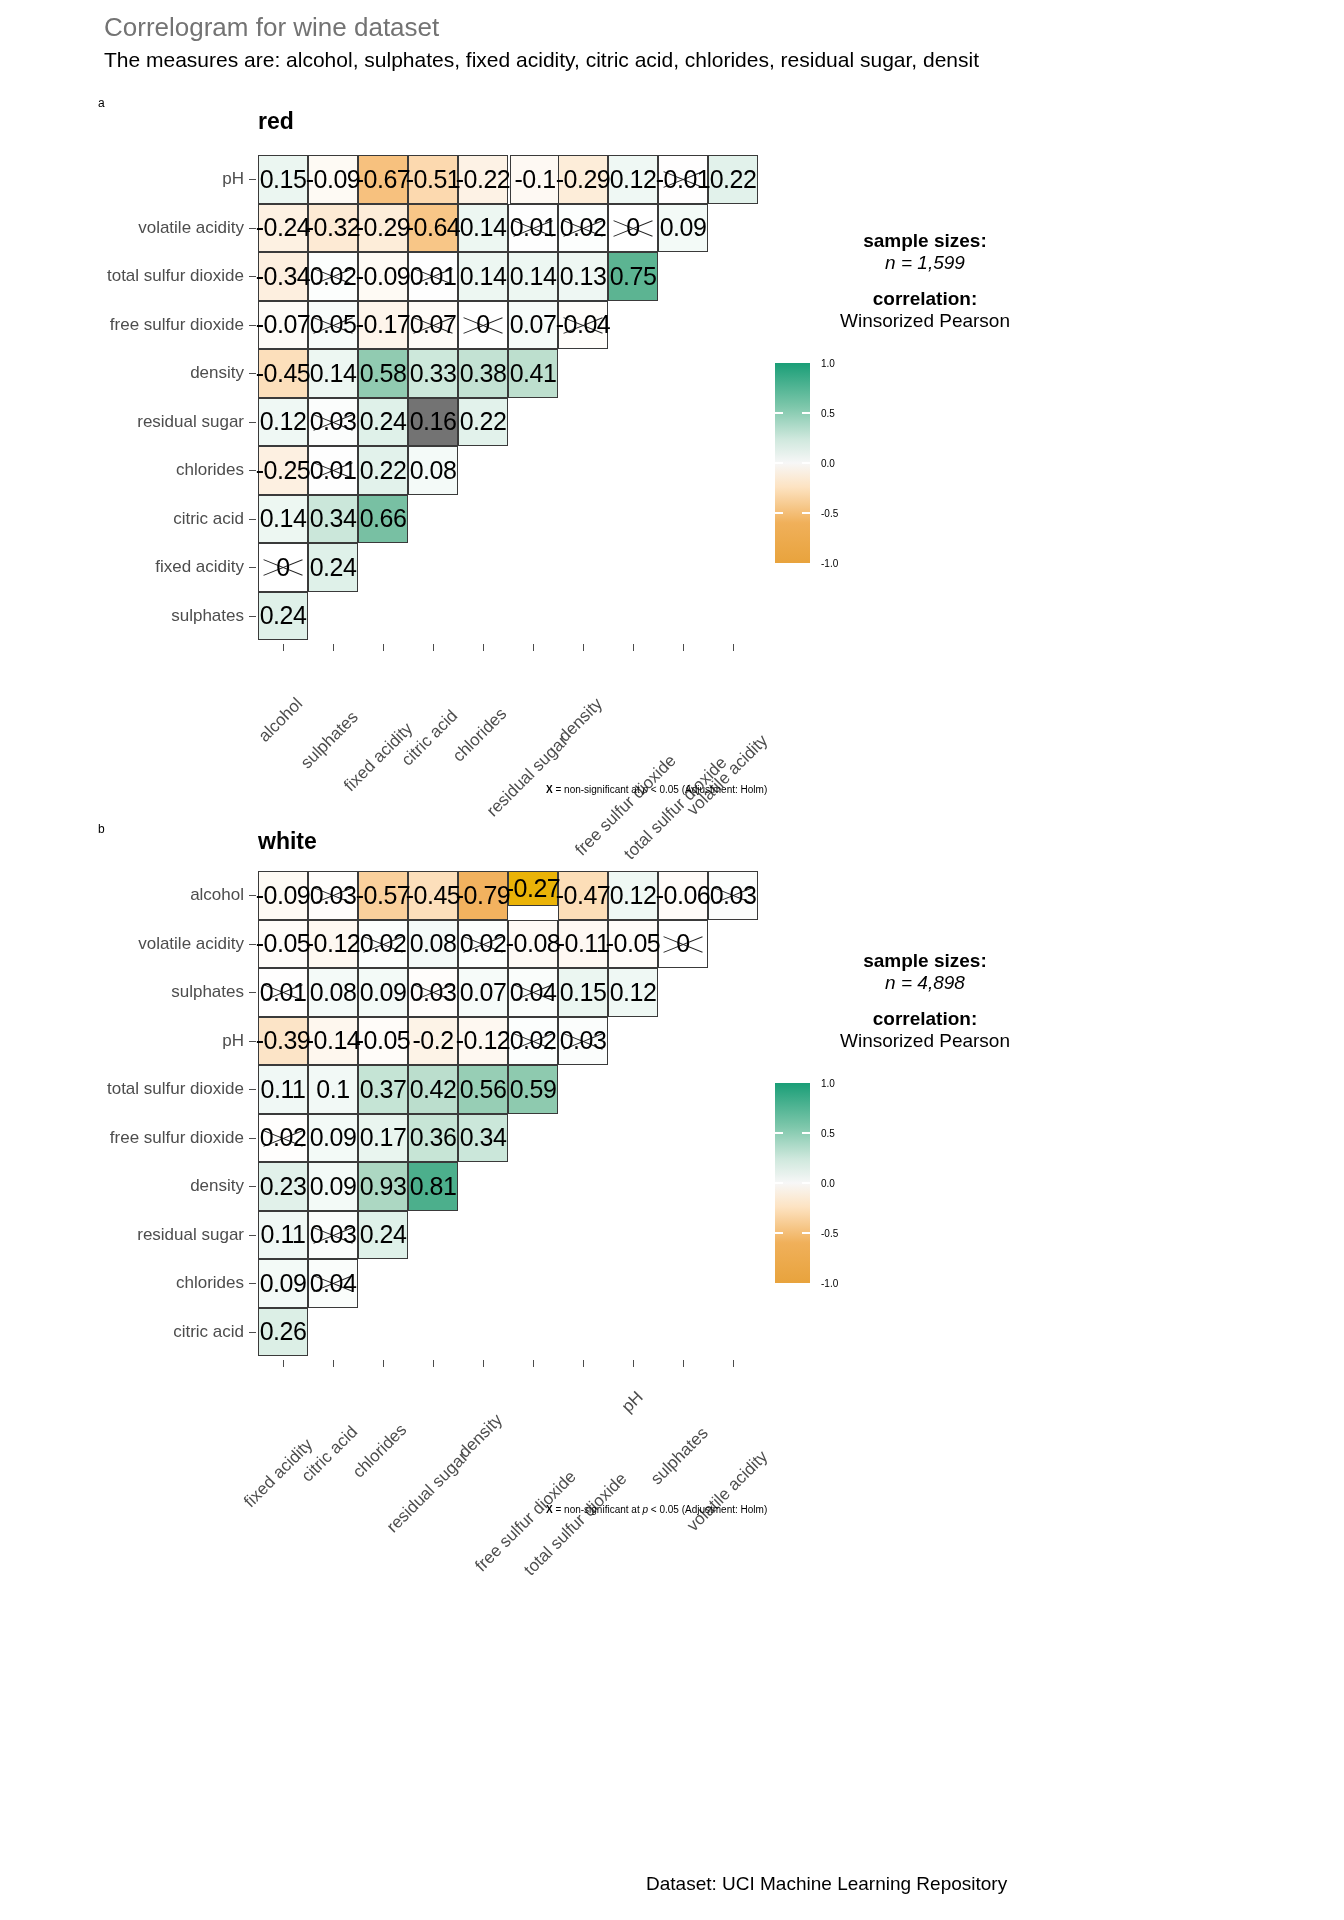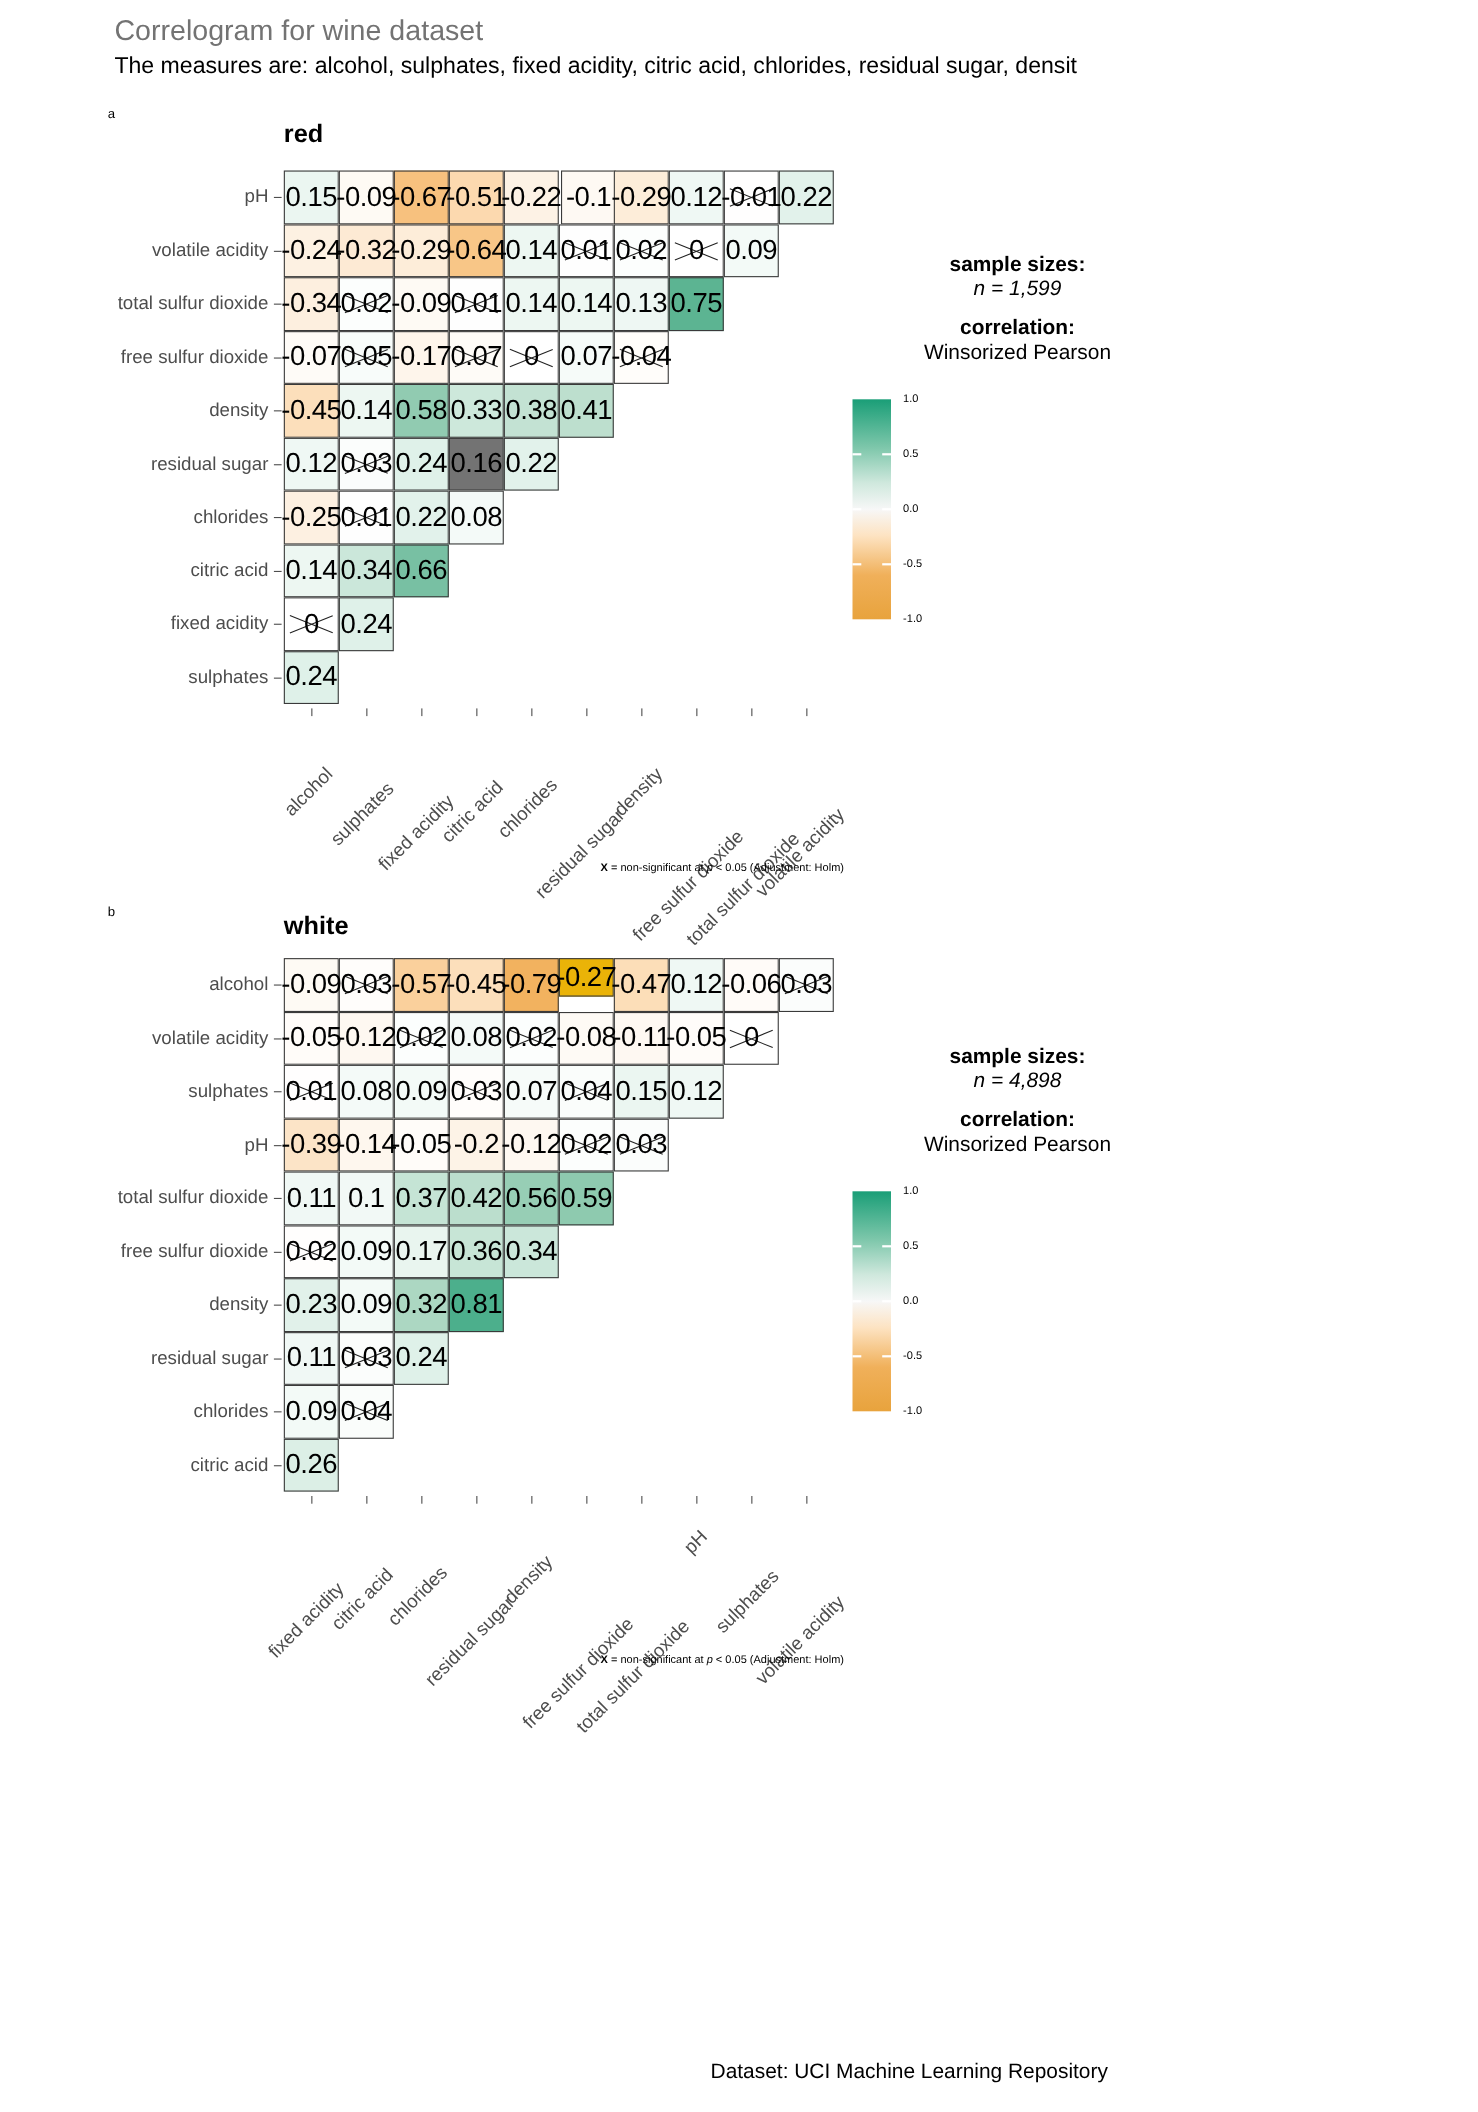--- a/index.html
+++ b/index.html
@@ -515,21 +515,21 @@
       </div>
       <div class="rowtick" style="left: -9px; top: 315.25px;"></div>
       <div class="rowlab" style="right: 100%; margin-right: 14px; top: 315.25px;">density</div>
       <div class="cell" style="left: 0px; top: 291px; width: 50px; height: 48.5px; background: rgb(225, 241, 234);">
         <span class="val">0.23</span>
       </div>
       <div class="cell" style="left: 50px; top: 291px; width: 50px; height: 48.5px; background: rgb(243, 250, 247);">
         <span class="val">0.09</span>
       </div>
       <div class="cell" style="left: 100px; top: 291px; width: 50px; height: 48.5px; background: rgb(172, 215, 194);">
-        <span class="val">0.32</span>
+        <span class="val">0.93</span>
       </div>
       <div class="cell" style="left: 150px; top: 291px; width: 50px; height: 48.5px; background: rgb(76, 175, 140);">
         <span class="val">0.81</span>
       </div>
       <div class="rowtick" style="left: -9px; top: 363.75px;"></div>
       <div class="rowlab" style="right: 100%; margin-right: 14px; top: 363.75px;">residual sugar</div>
       <div class="cell" style="left: 0px; top: 339.5px; width: 50px; height: 48.5px; background: rgb(240, 248, 245);">
         <span class="val">0.11</span>
       </div>
       <div class="cell ns" style="left: 50px; top: 339.5px; width: 50px; height: 48.5px; background: rgb(251, 253, 252);">

